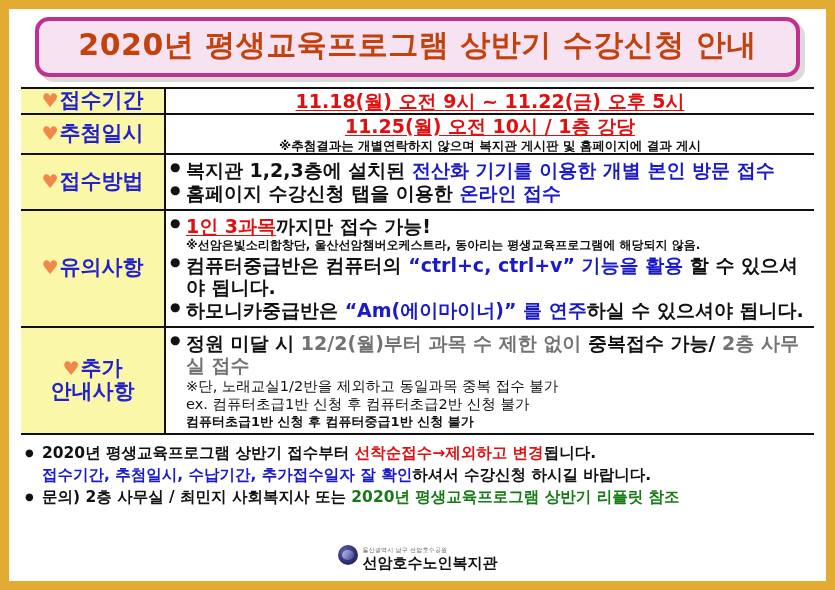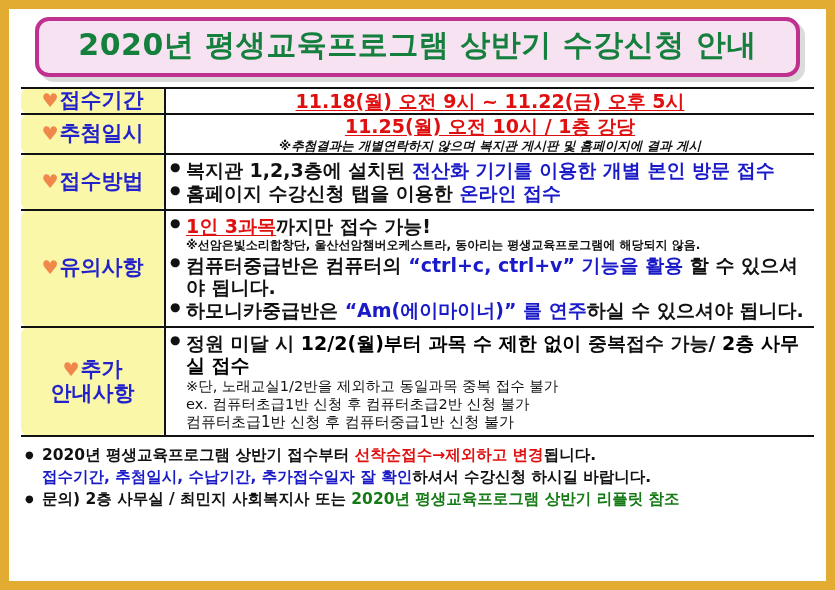--- a/index.html
+++ b/index.html
@@ -31,37 +31,36 @@
   }
   .title-banner{
     position:relative;
     border:4px solid #c0318f;
     border-radius:14px;
     background:#f6e2f1;
     text-align:center;
     padding:4px 0 7px 0;
   }
   .title-text{
-    font-size:30px;font-weight:bold;color:#15803d;
+    font-size:30px;font-weight:bold;color:#c2410c;
     letter-spacing:.5px;white-space:nowrap;
     font-family:"DejaVu Sans","Liberation Sans",sans-serif;
   }
   
   table.main{
     margin:10px 12px 0 12px;
     width:793px;
     border-collapse:collapse;
     table-layout:fixed;
   }
   table.main td{
     border-top:2px solid #111;
     border-bottom:2px solid #111;
     padding:0;
     vertical-align:middle;
-    border-radius:8px;
   }
   td.lbl{
     width:143px;
     background:#fbf7a8;
     border-right:2px solid #111;
     text-align:center;
     color:#2222cc;
     font-weight:bold;
     font-size:21px;
     line-height:1.12;
@@ -75,41 +74,41 @@
     padding:2px 6px 2px 8px;
     font-size:19px;
     font-weight:bold;
     color:#111;
     line-height:1.18;
     font-family:"DejaVu Sans","Liberation Sans",sans-serif;
   }
   .center{text-align:center;}
   .red{color:#e01010;}
   .blue{color:#1a1ac8;}
-  .orange{color:#000000;}
+  .orange{color:#737373;}
   .green{color:#157a15;text-align:right;}
   .black{color:#111;}
   .u{ text-decoration:underline; text-underline-offset:2px;}
   .note{
     font-size:12.5px;font-weight:bold;color:#111;
-    text-align:center;line-height:1.2;margin-top:1px;font-style:italic;
+    text-align:center;line-height:1.2;margin-top:1px;
   }
   .note2{
     font-size:12.5px;font-weight:bold;color:#111;
     text-align:left;line-height:1.2;
   }
   ul.bl{margin:4px;padding:0;list-style:none;}
   ul.bl li{position:relative;padding-left:16px;margin:1px 0;}
   ul.bl li.bullet:before{
     content:"\25CF";position:absolute;left:0;top:0;
     font-size:12px;color:#111;line-height:1.45;
   }
   li.sub{padding-left:14px;font-size:12px;font-weight:bold;}
   li.sub2{padding-left:30px;font-size:14.5px;font-weight:normal;}
-  li.sub3{padding-left:58px;font-size:15px;font-weight:normal;}
+  li.sub3{padding-left:58px;font-size:13px;font-weight:bold;}
   .big{font-size:19px;}
   
   .bottom{
     margin:7px 14px 0 16px;
     font-size:15.5px;font-weight:bold;color:#111;
     line-height:1.42;
     font-family:"DejaVu Sans","Liberation Sans",sans-serif;
   }
   .bottom .row{position:relative;padding-left:17px;}
   .bottom .row.bullet:before{
@@ -226,14 +225,23 @@
       <span class="black">2020년 평생교육프로그램 상반기 접수부터 </span><span class="red">선착순접수→제외하고 변경</span><span class="black">됩니다.</span>
     </div>
     <div class="cont">
       <span class="blue">접수기간, 추첨일시, 수납기간, 추가접수일자 잘 확인</span><span class="black">하셔서 수강신청 하시길 바랍니다.</span>
     </div>
     <div class="row bullet">
       <span class="black">문의) 2층 사무실 / 최민지 사회복지사 또는 </span><span class="green">2020년 평생교육프로그램 상반기 리플릿 참조</span>
     </div>
   </div>
 
+  <div class="footer">
+    <span class="logo-line">
+      <span class="logo-circle"></span>
+      <span class="logo-txt">
+        <span class="logo-tag">울산광역시 남구 선암호수공원</span><br>
+        <span class="logo-name">선암호수노인복지관</span>
+      </span>
+    </span>
+  </div>
 
 </div>
 
 </body></html>

